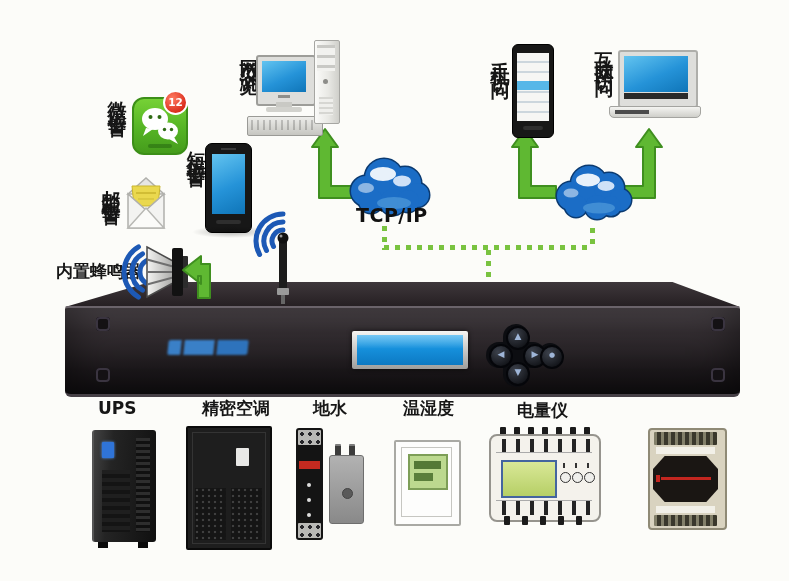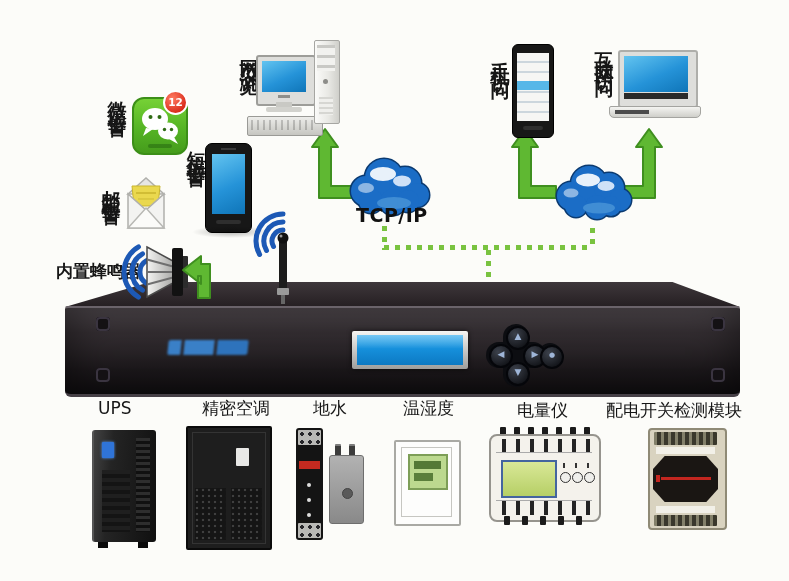--- a/index.html
+++ b/index.html
@@ -5,21 +5,21 @@
   html,body{margin:0;padding:0;background:#ffffff;}
   .stage{position:relative;width:789px;height:581px;background:#fcfcf9;overflow:hidden;
          font-family:"DejaVu Sans",sans-serif;color:#151515;}
   .abs{position:absolute;}
   svg.layer{position:absolute;left:0;top:0;pointer-events:none;}
   
   .v-label{writing-mode:vertical-rl;text-orientation:upright;font-weight:bold;
            font-size:19px;letter-spacing:6px;line-height:1;color:#161616;}
   .h-label{font-weight:bold;font-size:17px;color:#161616;white-space:nowrap;}
   .net-label{font-weight:bold;font-size:19px;color:#111;letter-spacing:.5px;white-space:nowrap;}
-  .dev-label{font-weight:normal;font-size:17px;color:#161616;white-space:nowrap;}
+  .dev-label{font-weight:bold;font-size:17px;color:#161616;white-space:nowrap;}
   .watermark{font-size:25px;color:#e9e9e5;letter-spacing:3px;white-space:nowrap;}
   
   .wechat{width:52px;height:54px;border-radius:12px;border:2px solid #3c8f18;
           background:linear-gradient(180deg,#76d136 0%,#55b424 55%,#459c1c 100%);}
   .badge{width:21px;height:21px;border-radius:50%;border:2px solid #fff;
          background:radial-gradient(circle at 35% 30%,#ff7a62,#d92b1a 75%);
          color:#fff;font-size:10.5px;font-weight:bold;text-align:center;line-height:21px;}
   
   .phone{background:#171717;border:1px solid #000;border-radius:7px;}
   .screen-blue{background:linear-gradient(155deg,#63c4f0 0%,#2593d8 55%,#0f75b8 100%);}
@@ -233,21 +233,20 @@
   <div class="abs rbtn" style="left:489px;top:344px"><span>◀</span></div>
   <div class="abs rbtn" style="left:506px;top:362px"><span>▼</span></div>
   <div class="abs rbtn" style="left:523px;top:344px"><span>▶</span></div>
   <div class="abs rbtn" style="left:540px;top:345px;font-size:7px"><span>●</span></div>
 
   <div class="abs dev-label" style="left:98px;top:398px">UPS</div>
   <div class="abs dev-label" style="left:202px;top:397px">精密空调</div>
   <div class="abs dev-label" style="left:313px;top:397px">地水</div>
   <div class="abs dev-label" style="left:403px;top:397px">温湿度</div>
   <div class="abs dev-label" style="left:517px;top:399px">电量仪</div>
-  <div class="abs dev-label" style="left:606px;top:399px">配电开关检测模块</div>
 
   <div class="abs ups" style="left:92px;top:430px;width:62px;height:112px">
     <div class="abs" style="left:8px;top:12px;width:12px;height:16px;background:#2f74d8;border-radius:1px;box-shadow:0 0 3px #58a0ff"></div>
     <div class="abs vents-v" style="left:42px;top:8px;width:14px;height:94px"></div>
     <div class="abs" style="left:8px;top:40px;width:28px;height:62px;background:repeating-linear-gradient(180deg,#1f1f1f 0 4px,#141414 4px 8px)"></div>
   </div>
   <div class="abs" style="left:98px;top:542px;width:10px;height:6px;background:#0a0a0a"></div>
   <div class="abs" style="left:138px;top:542px;width:10px;height:6px;background:#0a0a0a"></div>
 
   <div class="abs ac" style="left:186px;top:426px;width:82px;height:120px">

